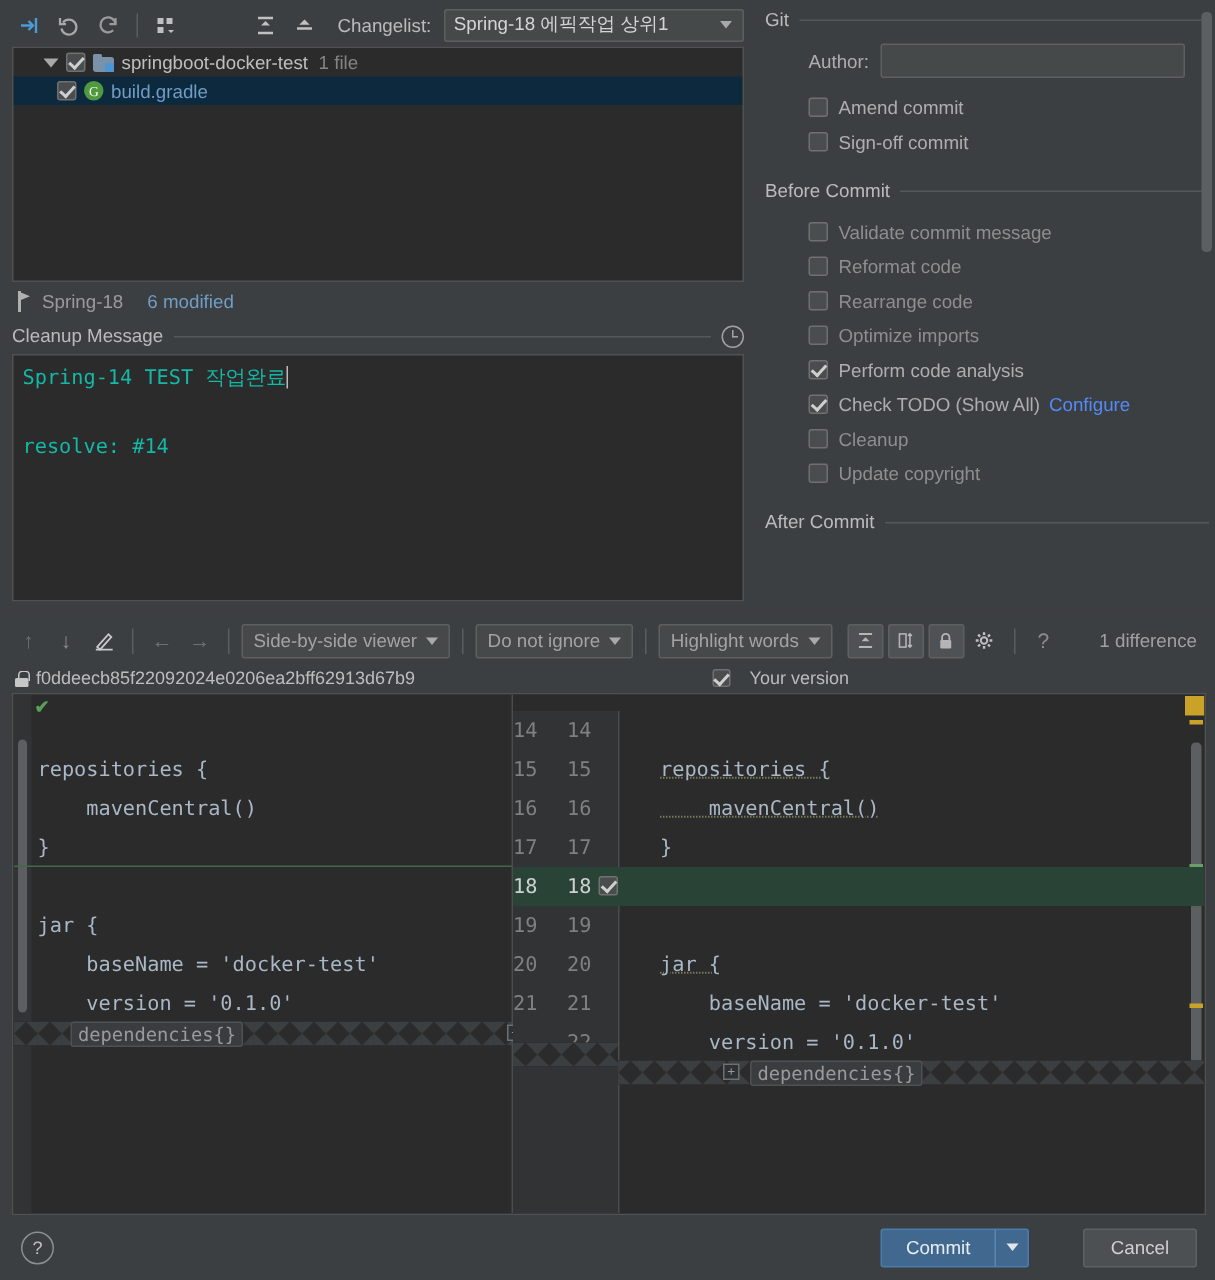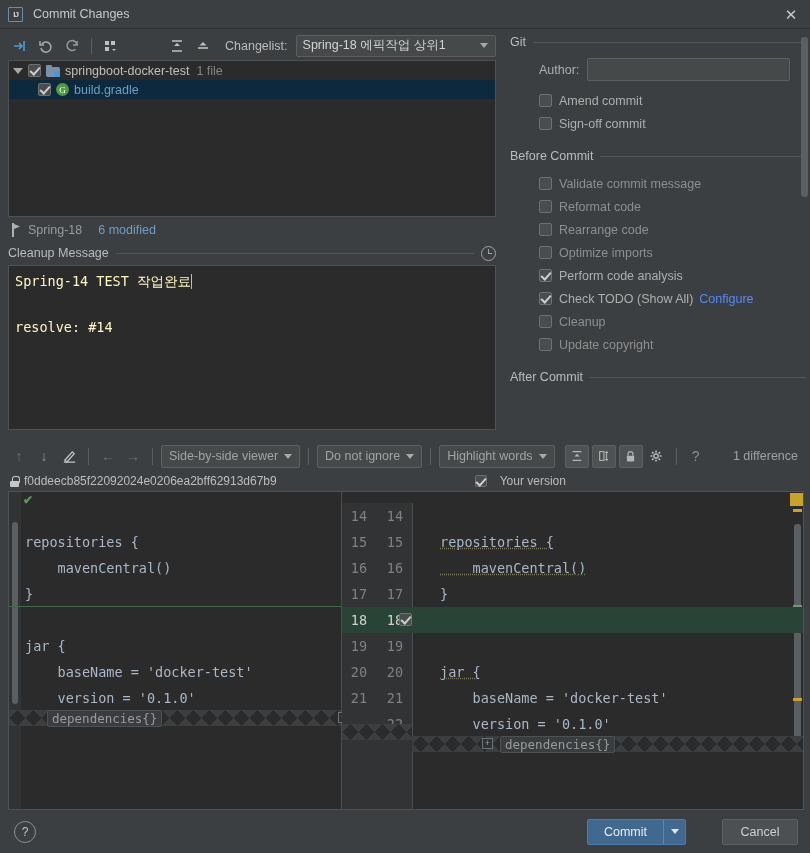--- a/index.html
+++ b/index.html
@@ -53,21 +53,21 @@
     display: flex; align-items: center; padding: 0 4px 0 6px; cursor: pointer; min-width: 0;
   }
   .changelist-value { flex: 1; font-size: 12.5px; color: #d4d4d4; white-space: nowrap; overflow: hidden; }
   .combo-arrow { width: 0; height: 0; border-left: 4px solid transparent; border-right: 4px solid transparent; border-top: 5px solid #a9a9a9; margin-left: 6px; margin-right: 3px; }
 
   
   .file-tree {
     flex: 1; background: #2b2b2b; border: 1px solid #4f5152; margin-top: 1px;
     overflow: hidden; position: relative;
   }
-  .tree-row { display: flex; align-items: center; height: 19px; padding-left: 4px; font-size: 12.5px; white-space: nowrap; }
+  .tree-row { display: flex; align-items: center; height: 19px; padding-left: 20px; font-size: 12.5px; white-space: nowrap; }
   .tree-row.selected { background: #0d293e; }
   .tree-arrow { width: 0; height: 0; border-left: 5px solid transparent; border-right: 5px solid transparent; border-top: 6px solid #a8a8a8; margin-right: 5px; }
   .cb {
     width: 13px; height: 13px; border: 1px solid #6e7071; background: #4a4d4e; border-radius: 2px;
     display: inline-flex; align-items: center; justify-content: center; margin-right: 5px;
     flex: none; position: relative;
   }
   .cb.checked::after {
     content: ""; position: absolute; width: 4px; height: 8px;
     border: solid #cfcfcf; border-width: 0 2px 2px 0; transform: rotate(42deg); top: 0px;
@@ -97,21 +97,21 @@
   
   .cm-header { display: flex; align-items: center; gap: 7px; height: 20px; }
   .cm-title { font-size: 12.5px; color: #bbbbbb; white-space: nowrap; }
   .cm-line { flex: 1; height: 1px; background: #555859; }
   .clock-icon { width: 15px; height: 15px; border: 1.4px solid #a2a2a2; border-radius: 50%; position: relative; cursor: pointer; flex: none; }
   .clock-icon::before { content: ""; position: absolute; left: 5.6px; top: 2.5px; width: 1.4px; height: 5px; background: #a2a2a2; }
   .clock-icon::after { content: ""; position: absolute; left: 6px; top: 6.4px; width: 4px; height: 1.4px; background: #a2a2a2; }
   .cm-box {
     flex: 1; background: #2b2b2b; border: 1px solid #4f5152; margin-top: 2px; margin-bottom: 6px;
     padding: 4px 6px; font-family: "DejaVu Sans Mono", monospace; font-size: 13.5px;
-    color: #fef9c3; line-height: 1.7; white-space: pre-wrap; overflow: hidden; position: relative;
+    color: #14b8a6; line-height: 1.7; white-space: pre-wrap; overflow: hidden; position: relative;
   }
   .caret { display: inline-block; width: 1px; height: 15px; background: #bbbbbb; vertical-align: -3px; }
 
   
   .grp-header { display: flex; align-items: center; gap: 7px; margin-bottom: 9px; }
   .grp-title { font-size: 12.5px; color: #bbbbbb; white-space: nowrap; }
   .grp-line { flex: 1; height: 1px; background: #555859; }
   .opt-row { display: flex; align-items: center; height: 23px; padding-left: 29px; font-size: 12.5px; }
   .opt-row .cb { margin-right: 7px; }
   .opt-label { color: #aeaeae; }
@@ -154,21 +154,21 @@
   .diff-view { flex: 1; display: flex; background: #2b2b2b; border: 1px solid #4f5152; position: relative; overflow: hidden; min-height: 0; }
   .diff-pane { position: relative; background: #2b2b2b; overflow: hidden; }
   .pane-left { width: 333px; min-width: 333px; }
   .gutter-col { width: 70px; min-width: 70px; background: #313335; position: relative; }
   .pane-right { flex: 1; position: relative; }
 
   .code-area { position: absolute; top: 0; left: 0; right: 0; bottom: 0; font-family: "DejaVu Sans Mono", monospace; font-size: 13.5px; line-height: 26px; }
   .cl { height: 26px; white-space: pre; padding-left: 16px; color: #a9b7c6; position: relative; }
   .sq { text-decoration: underline; text-decoration-style: dotted; text-decoration-color: #7a7a5a; }
 
-  .ln-col { position: absolute; top: 0; width: 34px; text-align: center; font-family: "DejaVu Sans Mono", monospace; font-size: 13.5px; line-height: 26px; color: #808080; }
+  .ln-col { position: absolute; top: 0; width: 34px; text-align: left; font-family: "DejaVu Sans Mono", monospace; font-size: 13.5px; line-height: 26px; color: #808080; }
   .ln-left { left: 0px; }
   .ln-right { left: 36px; }
   .ln { height: 26px; }
   .ln.hi { color: #d0d0d0; }
   .gut-hl { position: absolute; left: 34px; right: 0; background: #294436; height: 26px; }
   .gut-cb { position: absolute; left: 57px; width: 13px; height: 13px; }
 
   .pane-gutterbar { position: absolute; left: 0; top: 0; bottom: 0; width: 12px; background: #313335; }
   .pane-vscroll { position: absolute; right: 2px; width: 7px; background: #5c5f61; border-radius: 3px; }
   .leftscroll { position: absolute; left: 3px; width: 6px; background: #5c5f61; border-radius: 3px; }
@@ -205,25 +205,20 @@
   .btn-commit .split { width: 22px; height: 24px; border-left: 1px solid #5a85ac; display: flex; align-items: center; justify-content: center; cursor: pointer; }
   .btn-cancel { height: 26px; min-width: 76px; background: #4c5052; border: 1px solid #5e6163; border-radius: 2px; color: #d0d0d0; font-size: 12.5px; display: flex; align-items: center; justify-content: center; cursor: pointer; margin-left: 28px; }
   .arrow-dn { width: 0; height: 0; border-left: 4px solid transparent; border-right: 4px solid transparent; border-top: 5px solid #dfe6ec; }
   .hsplit { height: 2px; background: #3c3f41; }
 </style>
 </head>
 <body>
 
 <div class="window">
 
-  <div class="titlebar">
-    <div class="ij-logo">IJ</div>
-    <div class="title-text">Commit Changes</div>
-    <div class="close-btn">✕</div>
-  </div>
 
   <div class="upper">
 
     <div class="left-pane">
 
       <div class="changes-toolbar">
         <div class="tb-btn">
           <svg width="16" height="16" viewBox="0 0 16 16">
             <path d="M2 8 h8 M7 5 l3 3 l-3 3" stroke="#499cd5" stroke-width="1.6" fill="none"></path>
             <path d="M12 3 v10" stroke="#499cd5" stroke-width="1.6"></path>

